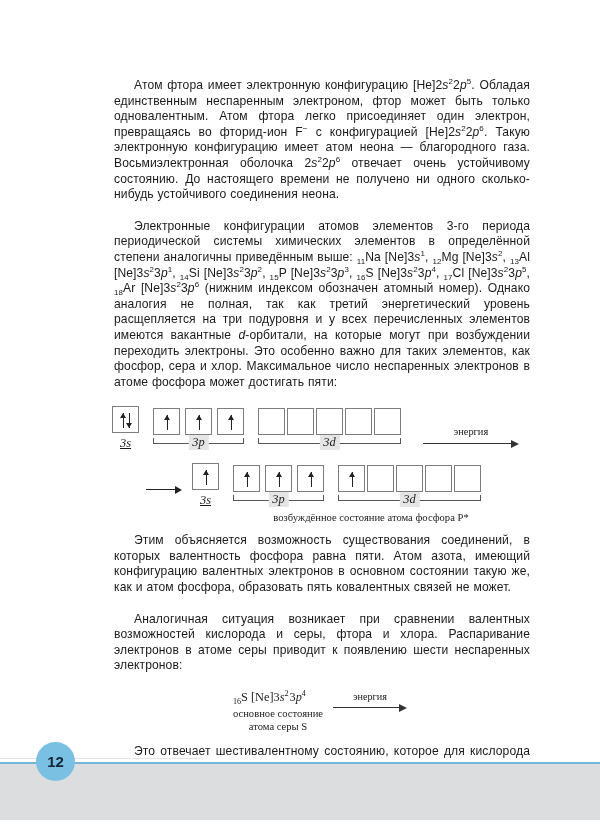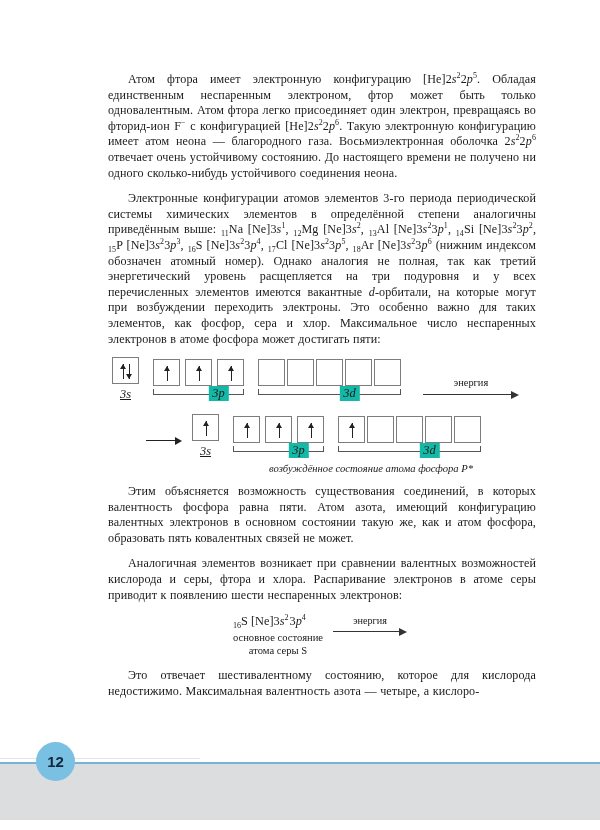--- a/index.html
+++ b/index.html
@@ -13,26 +13,26 @@
   }
   .page{
     position:absolute;inset:0;
     background:#ffffff;
   }
   .content{
     position:absolute;
     left:98px; top:62px; width:448px;
   }
   p.body-par{
-    margin:10px;
+    margin:16px;
     font-size:12.1px;
     line-height:15.6px;
     text-align:justify;
     text-indent:20px;
-    font-family:Liberation Serif, serif;
+    font-family:Liberation Sans, sans-serif;
     letter-spacing:0.1px;
     word-spacing:0.4px;
   }
   p.body-par + p.body-par{margin-top:0px;}
   sup{font-size:0.66em;vertical-align:super;line-height:0;}
   sub{font-size:0.66em;vertical-align:sub;line-height:0;}
   i{font-style:italic;}
 
   
   .diagram{
@@ -87,21 +87,21 @@
   }
   .brace .lft{left:0;}
   .brace .rgt{right:0;}
   .brace .ln-l,.brace .ln-r{
     position:absolute;top:5px;height:1px;background:#555;
   }
   .brace .lbl{
     position:absolute;top:-3px;left:50%;transform:translateX(-50%);
     font-style:italic;font-size:12.4px;
     font-family:"Liberation Serif", serif;
-    background:#14b8a6;padding:0 4px;white-space:nowrap;margin-left:20px;
+    background:#e5e5e5;padding:0 4px;white-space:nowrap;
   }
   .plain-lbl{
     font-style:italic;font-size:12.4px;margin-top:3px;
     font-family:"Liberation Serif", serif;
   }
   .energy-box{
     margin-left:22px;
     margin-bottom:4px;
     display:flex;flex-direction:column;align-items:center;
   }
@@ -126,21 +126,21 @@
     border-bottom:4px solid transparent;
     border-left:7px solid #222;
   }
   .caption{
     text-align:center;
     font-size:10.6px;
     margin-top:4px;
     font-family:"Liberation Serif", serif;
   }
   .cap1{margin-left:30px;}
-  .cap2{margin-left:50px;font-style:italic;}
+  .cap2{margin-left:50px;}
 
   
   .sulfur{
     display:flex;justify-content:center;align-items:flex-start;
     margin-top:11px;margin-left:6px;
   }
   .sul-col{display:flex;flex-direction:column;align-items:flex-start;}
   .sul-formula{font-size:12.3px;white-space:nowrap;}
   .sul-cap{font-size:10.6px;text-align:center;line-height:13px;margin-top:2px;}
   .sul-arrow{
@@ -301,21 +301,21 @@
         </div>
       </div>
       <div class="caption cap2">возбуждённое состояние атома фосфора Р*</div>
     </div>
 
     <p class="body-par" style="margin-top:10px;">
       Этим объясняется возможность существования соединений, в которых валентность фосфора равна пяти. Атом азота, имеющий конфигурацию валентных электронов в основном состоянии такую же, как и атом фосфора, образовать пять ковалентных связей не может.
     </p>
 
     <p class="body-par">
-      Аналогичная элементов возникает при сравнении валентных возможностей кислорода и серы, фтора и хлора. Распаривание электронов в атоме серы приводит к появлению шести неспаренных электронов:
+      Аналогичная ситуация возникает при сравнении валентных возможностей кислорода и серы, фтора и хлора. Распаривание электронов в атоме серы приводит к появлению шести неспаренных электронов:
     </p>
 
     <div class="sulfur">
       <div class="sul-col">
         <div class="sul-formula"><sub>16</sub>S [Ne]3<i>s</i><sup>2</sup> 3<i>p</i><sup>4</sup></div>
         <div class="sul-cap">
           <span>основное состояние</span><br>
           <span>атома серы S</span>
         </div>
       </div>

